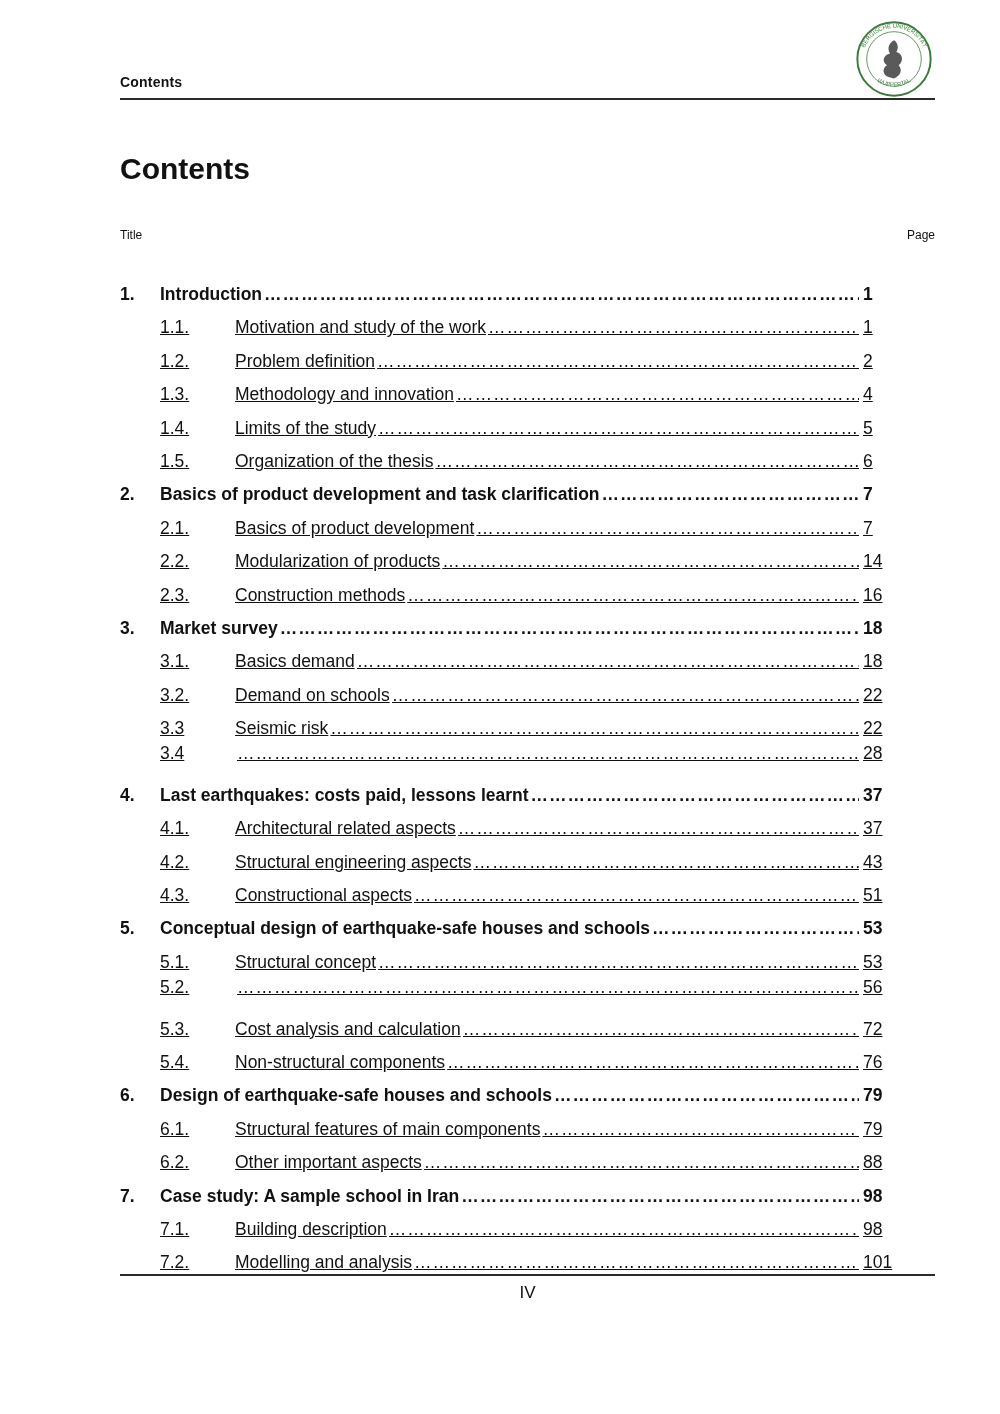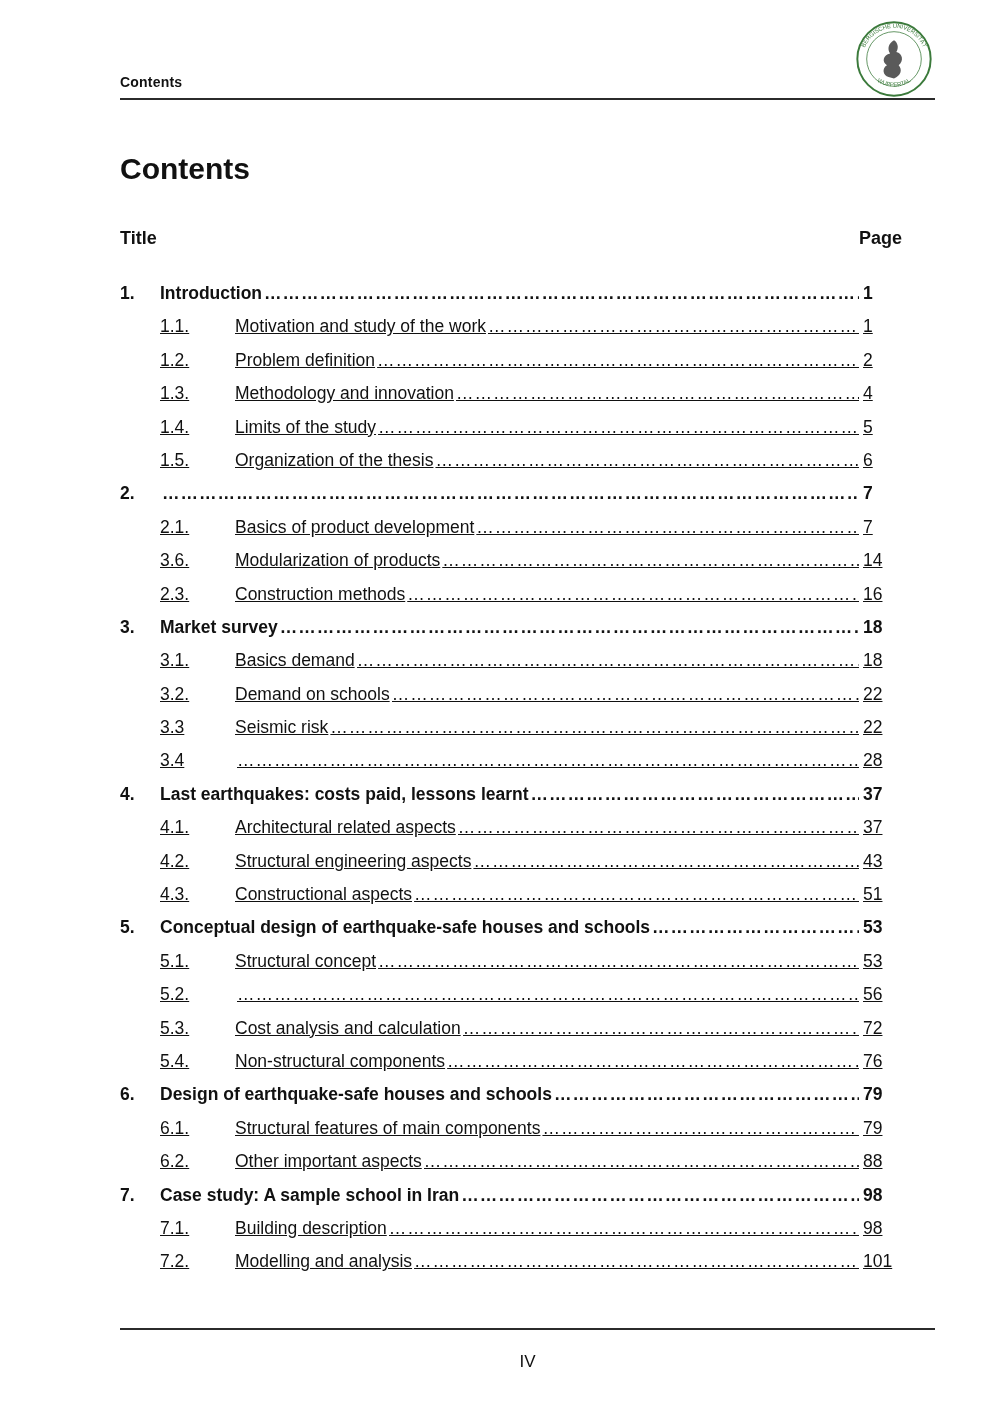--- a/index.html
+++ b/index.html
@@ -44,63 +44,63 @@
   .main-title {
     margin-top: 52px;
     font-size: 30px;
     font-weight: bold;
   }
   
   .col-header {
     display: flex;
     justify-content: space-between;
     margin-top: 42px;
-    font-size: 18px;
-    font-weight: bold;
+    font-size: 12px;
+    font-weight: normal;
     padding-right: 0;
   }
-  .col-header .col-page { width: 76px; text-align: left; }
+  .col-header .col-page { width: 76px; text-align: right; }
   
   .toc-list {
     margin-top: 34px;
     font-size: 17.5px;
   }
   .toc-row {
     display: flex;
     align-items: baseline;
     height: 33.4px;
     padding-right: 28px;
     white-space: nowrap;
   }
   .toc-row.bold { font-weight: bold; }
   .toc-row.level-1 .toc-num { width: 40px; flex: none; }
   .toc-row.level-2 { padding-left: 40px; text-decoration: underline; }
   .toc-row.level-2 .toc-num { width: 75px; flex: none; }
-  .toc-title { flex: none; }
+  .toc-title { flex: none; margin-top: 8px; }
   .toc-leader {
     flex: 1;
     overflow: hidden;
     letter-spacing: 1px;
     margin-left: 2px;
   }
   .toc-page {
     flex: none;
     width: 48px;
     text-align: left;
     padding-left: 4px;
   }
   
   .doc-footer {
     position: absolute;
     left: 120px;
     width: 815px;
-    top: 1328px;
+    top: 1274px;
     border-top: 2px solid #2b2b2b;
     text-align: center;
-    padding-top: 22px;
+    padding-top: 7px;
     font-size: 17px;
   }
 </style>
 </head>
 <body>
 
 <div class="page">
   <div class="content">
 
     <div class="doc-header">
@@ -163,31 +163,32 @@
     <span class="toc-page">5</span>
   </div>
         <div class="toc-row level-2">
     <span class="toc-num">1.5.</span>
     <span class="toc-title">Organization of the thesis</span>
     <span class="toc-leader">……………………………………………………………………………………………………………………………………………………………………………………………………………………</span>
     <span class="toc-page">6</span>
   </div>
         <div class="toc-row level-1 bold">
     <span class="toc-num">2.</span>
+    <span class="toc-title">Basics of product development and task clarification</span>
     <span class="toc-leader">……………………………………………………………………………………………………………………………………………………………………………………………………………………</span>
     <span class="toc-page">7</span>
   </div>
         <div class="toc-row level-2">
     <span class="toc-num">2.1.</span>
     <span class="toc-title">Basics of product development</span>
     <span class="toc-leader">……………………………………………………………………………………………………………………………………………………………………………………………………………………</span>
     <span class="toc-page">7</span>
   </div>
         <div class="toc-row level-2">
-    <span class="toc-num">3.6.</span>
+    <span class="toc-num">2.2.</span>
     <span class="toc-title">Modularization of products</span>
     <span class="toc-leader">……………………………………………………………………………………………………………………………………………………………………………………………………………………</span>
     <span class="toc-page">14</span>
   </div>
         <div class="toc-row level-2">
     <span class="toc-num">2.3.</span>
     <span class="toc-title">Construction methods</span>
     <span class="toc-leader">……………………………………………………………………………………………………………………………………………………………………………………………………………………</span>
     <span class="toc-page">16</span>
   </div>

